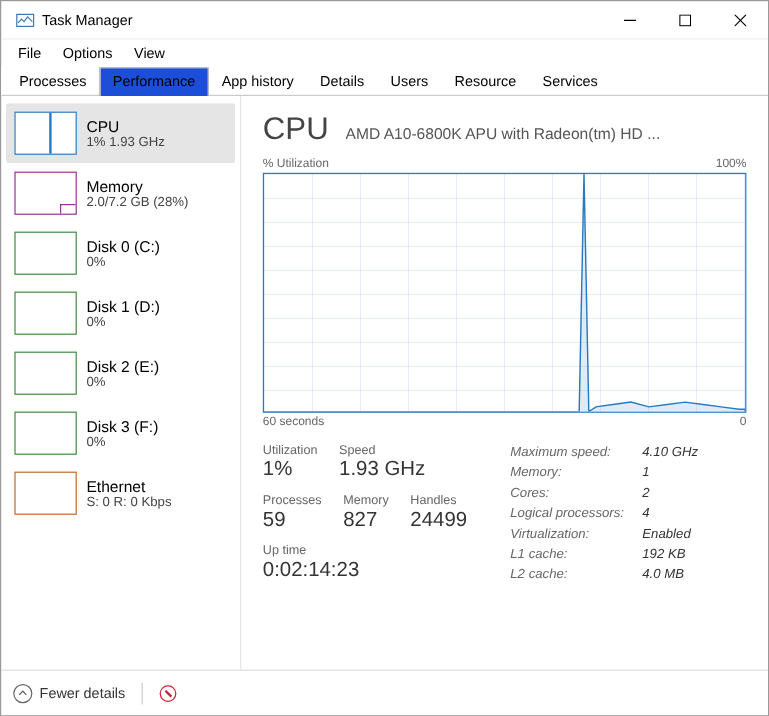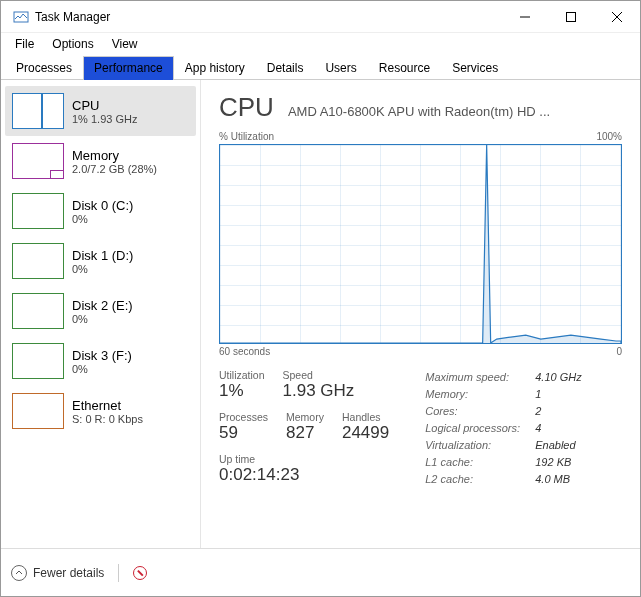--- a/index.html
+++ b/index.html
@@ -106,21 +106,21 @@
   .stats { display:flex; gap: 36px; margin-top: 12px; align-items:flex-start;}
   .stat-col { display:flex; flex-direction:column; gap: 10px; }
   .stat-block .lbl { font-size:10.5px; color:#666; }
   .stat-block .val { font-size: 17px; color:#333; margin-top:0px;}
   .stat-row { display:flex; gap: 18px;}
   .kv-table { font-size:11px; color:#333;font-style:italic; }
   .kv-table .k { color:#666; display:inline-block; width:110px;}
   .kv-table div { line-height: 17px;}
   
   .footer {
-    height: 48px; border-top:1px solid #ddd;
+    height: 38px; border-top:1px solid #ddd;
     display:flex; align-items:center; gap:14px; padding: 0 10px;
     font-size:12px;
   }
   .fewer { display:flex; align-items:center; gap:6px; color:#333;}
   .fewer .circ { width:16px;height:16px;border:1px solid #666;border-radius:50%; display:flex;align-items:center;justify-content:center;}
   .divider { width:1px; height:18px; background:#ccc;}
   .resmon { display:flex; align-items:center; gap:6px; color:#0066cc;}
   .resmon .ico { width:14px;height:14px;border:1.5px solid #c23; border-radius:50%; position:relative;}
   .resmon .ico::after{content:"";position:absolute;width:60%;height:1.5px;background:#c23;top:50%;left:20%;transform:translateY(-50%) rotate(45deg);}
 </style>

